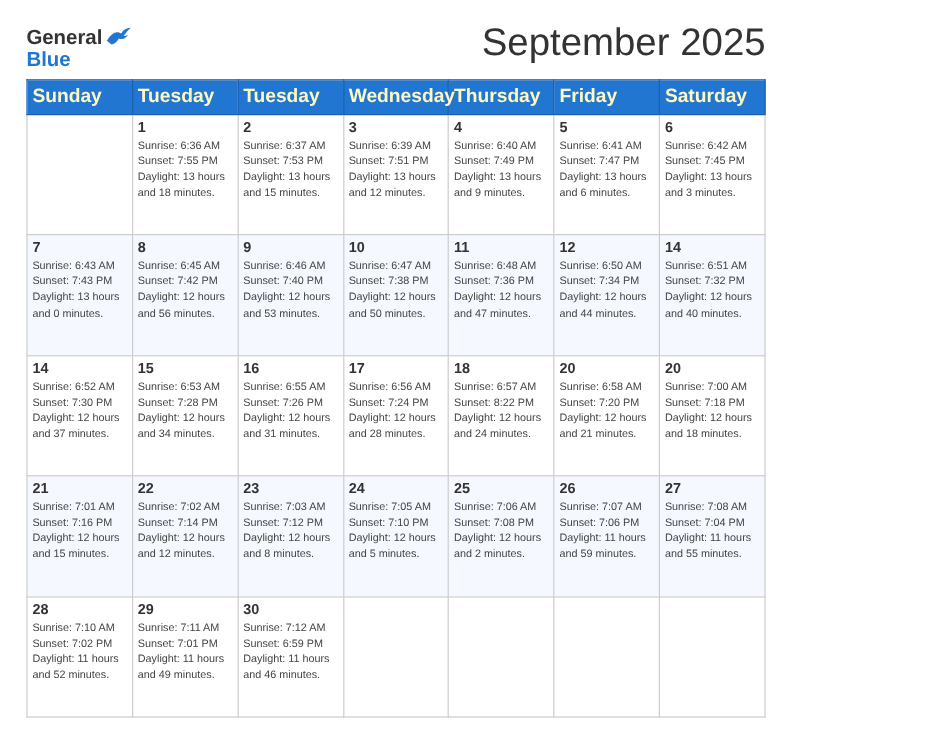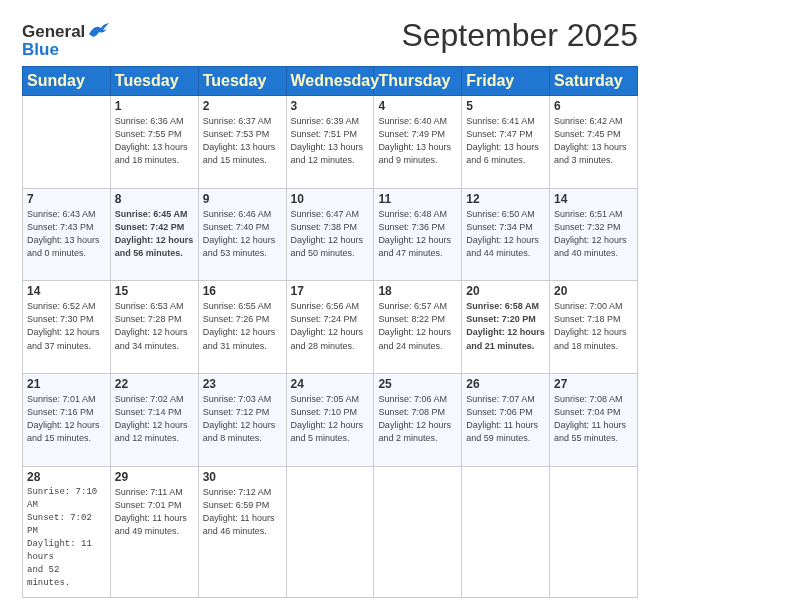--- a/index.html
+++ b/index.html
@@ -172,21 +172,21 @@
         <tr class="row-even">
           <td>
             <span class="day-number">7</span>
             <div class="day-info" style="white-space: pre-line;">Sunrise: 6:43 AM
 Sunset: 7:43 PM
 Daylight: 13 hours
 and 0 minutes.</div>
           </td>
           <td>
             <span class="day-number">8</span>
-            <div class="day-info" style="white-space: pre-line; font-weight: bold;">Sunrise: 6:45 AM
+            <div class="day-info" style="white-space: pre-line;">Sunrise: 6:45 AM
 Sunset: 7:42 PM
 Daylight: 12 hours
 and 56 minutes.</div>
           </td>
           <td>
             <span class="day-number">9</span>
             <div class="day-info" style="white-space: pre-line;">Sunrise: 6:46 AM
 Sunset: 7:40 PM
 Daylight: 12 hours
 and 53 minutes.</div>
@@ -251,21 +251,21 @@
           </td>
           <td>
             <span class="day-number">18</span>
             <div class="day-info" style="white-space: pre-line;">Sunrise: 6:57 AM
 Sunset: 8:22 PM
 Daylight: 12 hours
 and 24 minutes.</div>
           </td>
           <td>
             <span class="day-number">20</span>
-            <div class="day-info" style="white-space: pre-line; font-weight: bold;">Sunrise: 6:58 AM
+            <div class="day-info" style="white-space: pre-line;">Sunrise: 6:58 AM
 Sunset: 7:20 PM
 Daylight: 12 hours
 and 21 minutes.</div>
           </td>
           <td>
             <span class="day-number">20</span>
             <div class="day-info" style="white-space: pre-line;">Sunrise: 7:00 AM
 Sunset: 7:18 PM
 Daylight: 12 hours
 and 18 minutes.</div>
@@ -318,21 +318,21 @@
             <span class="day-number">27</span>
             <div class="day-info" style="white-space: pre-line;">Sunrise: 7:08 AM
 Sunset: 7:04 PM
 Daylight: 11 hours
 and 55 minutes.</div>
           </td>
         </tr>
         <tr class="row-odd">
           <td>
             <span class="day-number">28</span>
-            <div class="day-info" style="white-space: pre-line; font-family: Liberation Mono, monospace;">Sunrise: 7:10 AM
+            <div class="day-info" style="white-space: pre-line;">Sunrise: 7:10 AM
 Sunset: 7:02 PM
 Daylight: 11 hours
 and 52 minutes.</div>
           </td>
           <td>
             <span class="day-number">29</span>
             <div class="day-info" style="white-space: pre-line;">Sunrise: 7:11 AM
 Sunset: 7:01 PM
 Daylight: 11 hours
 and 49 minutes.</div>

